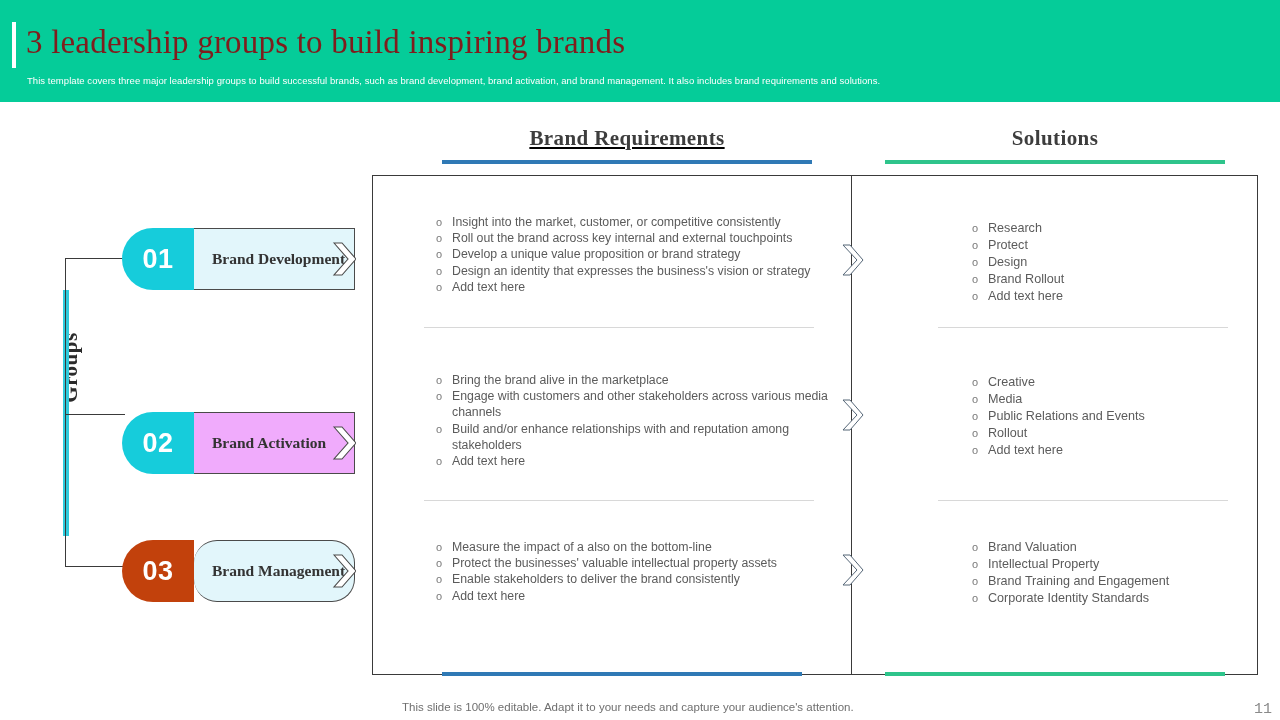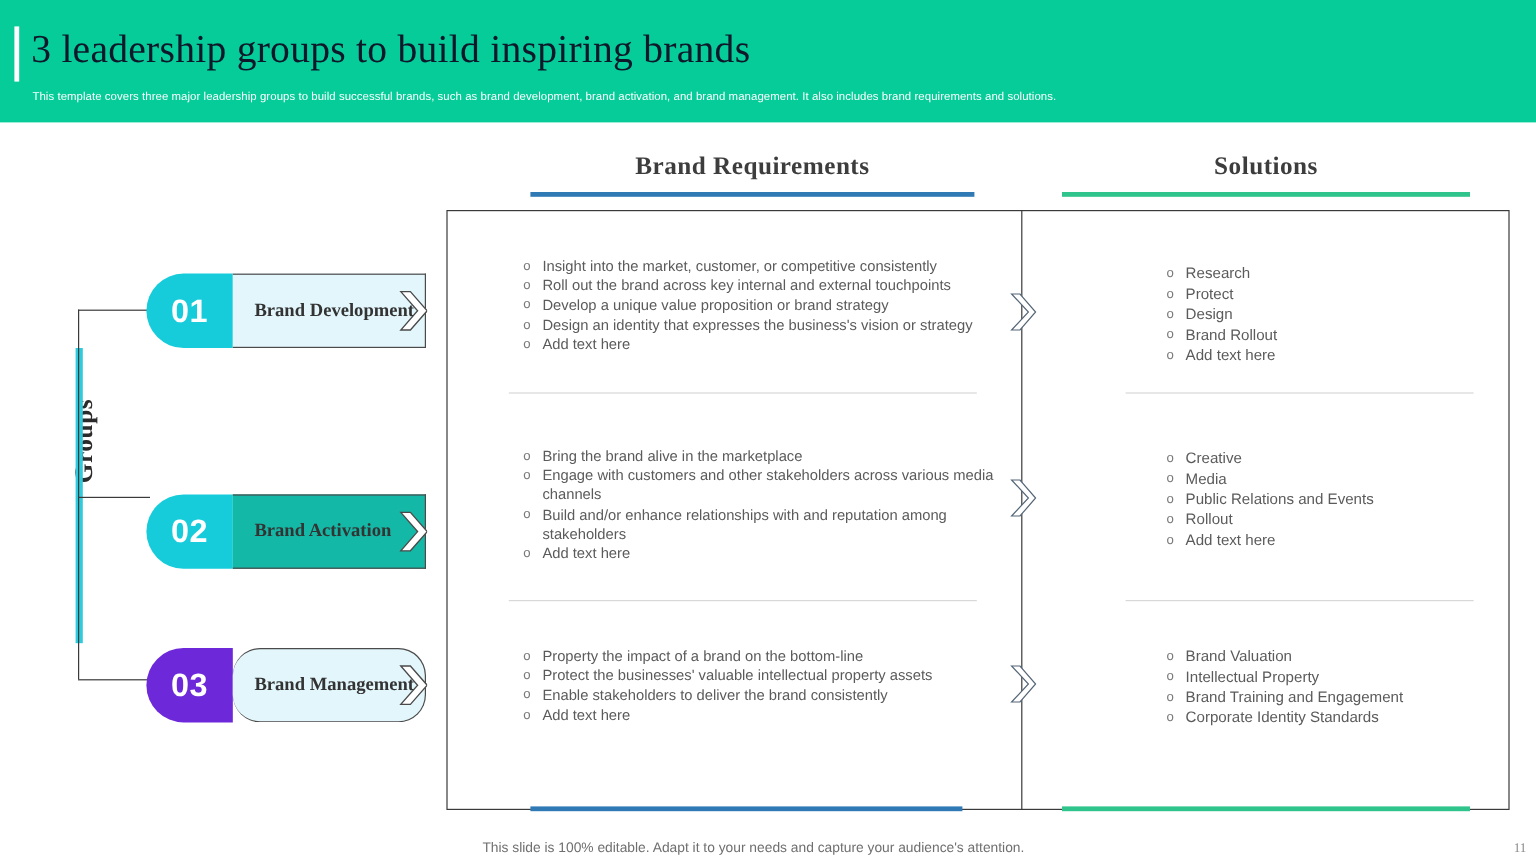--- a/index.html
+++ b/index.html
@@ -28,21 +28,21 @@
     left: 12px; top: 22px;
     width: 4px; height: 46px;
     background: #ffffff;
   }
   .header-title {
     position: absolute;
     left: 26px; top: 24px;
     font-family: "Liberation Serif", serif;
     font-size: 33px;
     font-weight: 400;
-    color: #0f172a;
+    color: #7f1d1d;
     letter-spacing: 0.2px;
     white-space: nowrap;
   }
   .header-subtitle {
     position: absolute;
     left: 27px; top: 75px;
     font-family: "Liberation Sans", sans-serif;
     font-size: 9.5px;
     color: #ffffff;
     white-space: nowrap;
@@ -62,21 +62,21 @@
     letter-spacing: 0.4px;
     display: block;
     line-height: 28px;
   }
   .col-head .ch-rule {
     display: block;
     height: 4px;
     margin-top: 8px;
     width: 100%;
   }
-  #col-head-req { left: 442px; top: 124px; width: 370px; }
+  #col-head-req { left: 442px; top: 124px; width: 370px; text-decoration: underline; }
   #col-head-req .ch-rule { background: #2f79b5; }
   #col-head-sol { left: 885px; top: 124px; width: 340px; }
   #col-head-sol .ch-rule { background: #2ec48b; }
 
   
   .panel {
     position: absolute;
     left: 372px; top: 175px;
     width: 886px; height: 500px;
     border: 1px solid #3a3a3a;
@@ -219,22 +219,22 @@
     position: absolute;
     left: 402px; top: 701px;
     font-family: "Liberation Sans", sans-serif;
     font-size: 11.5px;
     color: #6f6f6f;
     white-space: nowrap;
   }
   .page-num {
     position: absolute;
     right: 8px; top: 701px;
-    font-family: Liberation Serif, serif;
-    font-size: 11px;
+    font-family: Liberation Mono, monospace;
+    font-size: 15px;
     color: #8a8a8a;
   }
 </style>
 </head>
 <body>
 
 <div class="header-band" style="background: rgb(5, 204, 153);">
   <div class="header-accent"></div>
   <div class="header-title">3 leadership groups to build inspiring brands</div>
   <div class="header-subtitle">This template covers three major leadership groups to build successful brands, such as brand development, brand activation, and brand management.  It also includes brand requirements and solutions.</div>
@@ -269,28 +269,28 @@
 <div class="badge" id="badge-1" style="left:122px; top:228px;">
   <div class="badge-num" style="background: rgb(22, 204, 219);">01</div>
   <div class="badge-body" style="background: rgb(226, 246, 251);">Brand Development</div>
   <svg class="badge-chev" viewBox="0 0 26 36">
     <polygon points="4,2 18,18 4,34 12,34 26,18 12,2" fill="#ffffff" stroke="#4a4a4a" stroke-width="1.1"></polygon>
   </svg>
 </div>
 
 <div class="badge" id="badge-2" style="left:122px; top:384px;margin-top:28px;">
   <div class="badge-num" style="background: rgb(22, 204, 219);">02</div>
-  <div class="badge-body" style="background: #14b8a6;">Brand Activation</div>
+  <div class="badge-body" style="background: #f0abfc;">Brand Activation</div>
   <svg class="badge-chev" viewBox="0 0 26 36">
     <polygon points="4,2 18,18 4,34 12,34 26,18 12,2" fill="#ffffff" stroke="#4a4a4a" stroke-width="1.1"></polygon>
   </svg>
 </div>
 
 <div class="badge" id="badge-3" style="left:122px; top:540px;">
-  <div class="badge-num" style="background: #6d28d9;">03</div>
+  <div class="badge-num" style="background: #c2410c;">03</div>
   <div class="badge-body" style="background: rgb(226, 246, 251); border-radius: 23px;">Brand Management</div>
   <svg class="badge-chev" viewBox="0 0 26 36">
     <polygon points="4,2 18,18 4,34 12,34 26,18 12,2" fill="#ffffff" stroke="#4a4a4a" stroke-width="1.1"></polygon>
   </svg>
 </div>
 
 <svg class="mid-chev" style="left:840px; top:243px;" viewBox="0 0 24 34">
   <polygon points="3,2 17,17 3,32 10,32 23,17 10,2" fill="#ffffff" stroke="#556677" stroke-width="1"></polygon>
 </svg>
 <svg class="mid-chev" style="left:840px; top:398px;" viewBox="0 0 24 34">
@@ -336,21 +336,21 @@
       <span class="btext">Build and/or enhance relationships with and reputation among stakeholders</span>
     </div>
     <div class="bullet">
       <span class="marker">o</span>
       <span class="btext">Add text here</span>
     </div>
   </div>
 <div class="bullets req" id="req-3" style="left:436px; top:539px; width:400px;">
     <div class="bullet">
       <span class="marker">o</span>
-      <span class="btext">Property the impact of a brand on the bottom-line</span>
+      <span class="btext">Measure the impact of a also on the bottom-line</span>
     </div>
     <div class="bullet">
       <span class="marker">o</span>
       <span class="btext">Protect the businesses' valuable intellectual property assets</span>
     </div>
     <div class="bullet">
       <span class="marker">o</span>
       <span class="btext">Enable stakeholders to deliver the brand consistently</span>
     </div>
     <div class="bullet">

